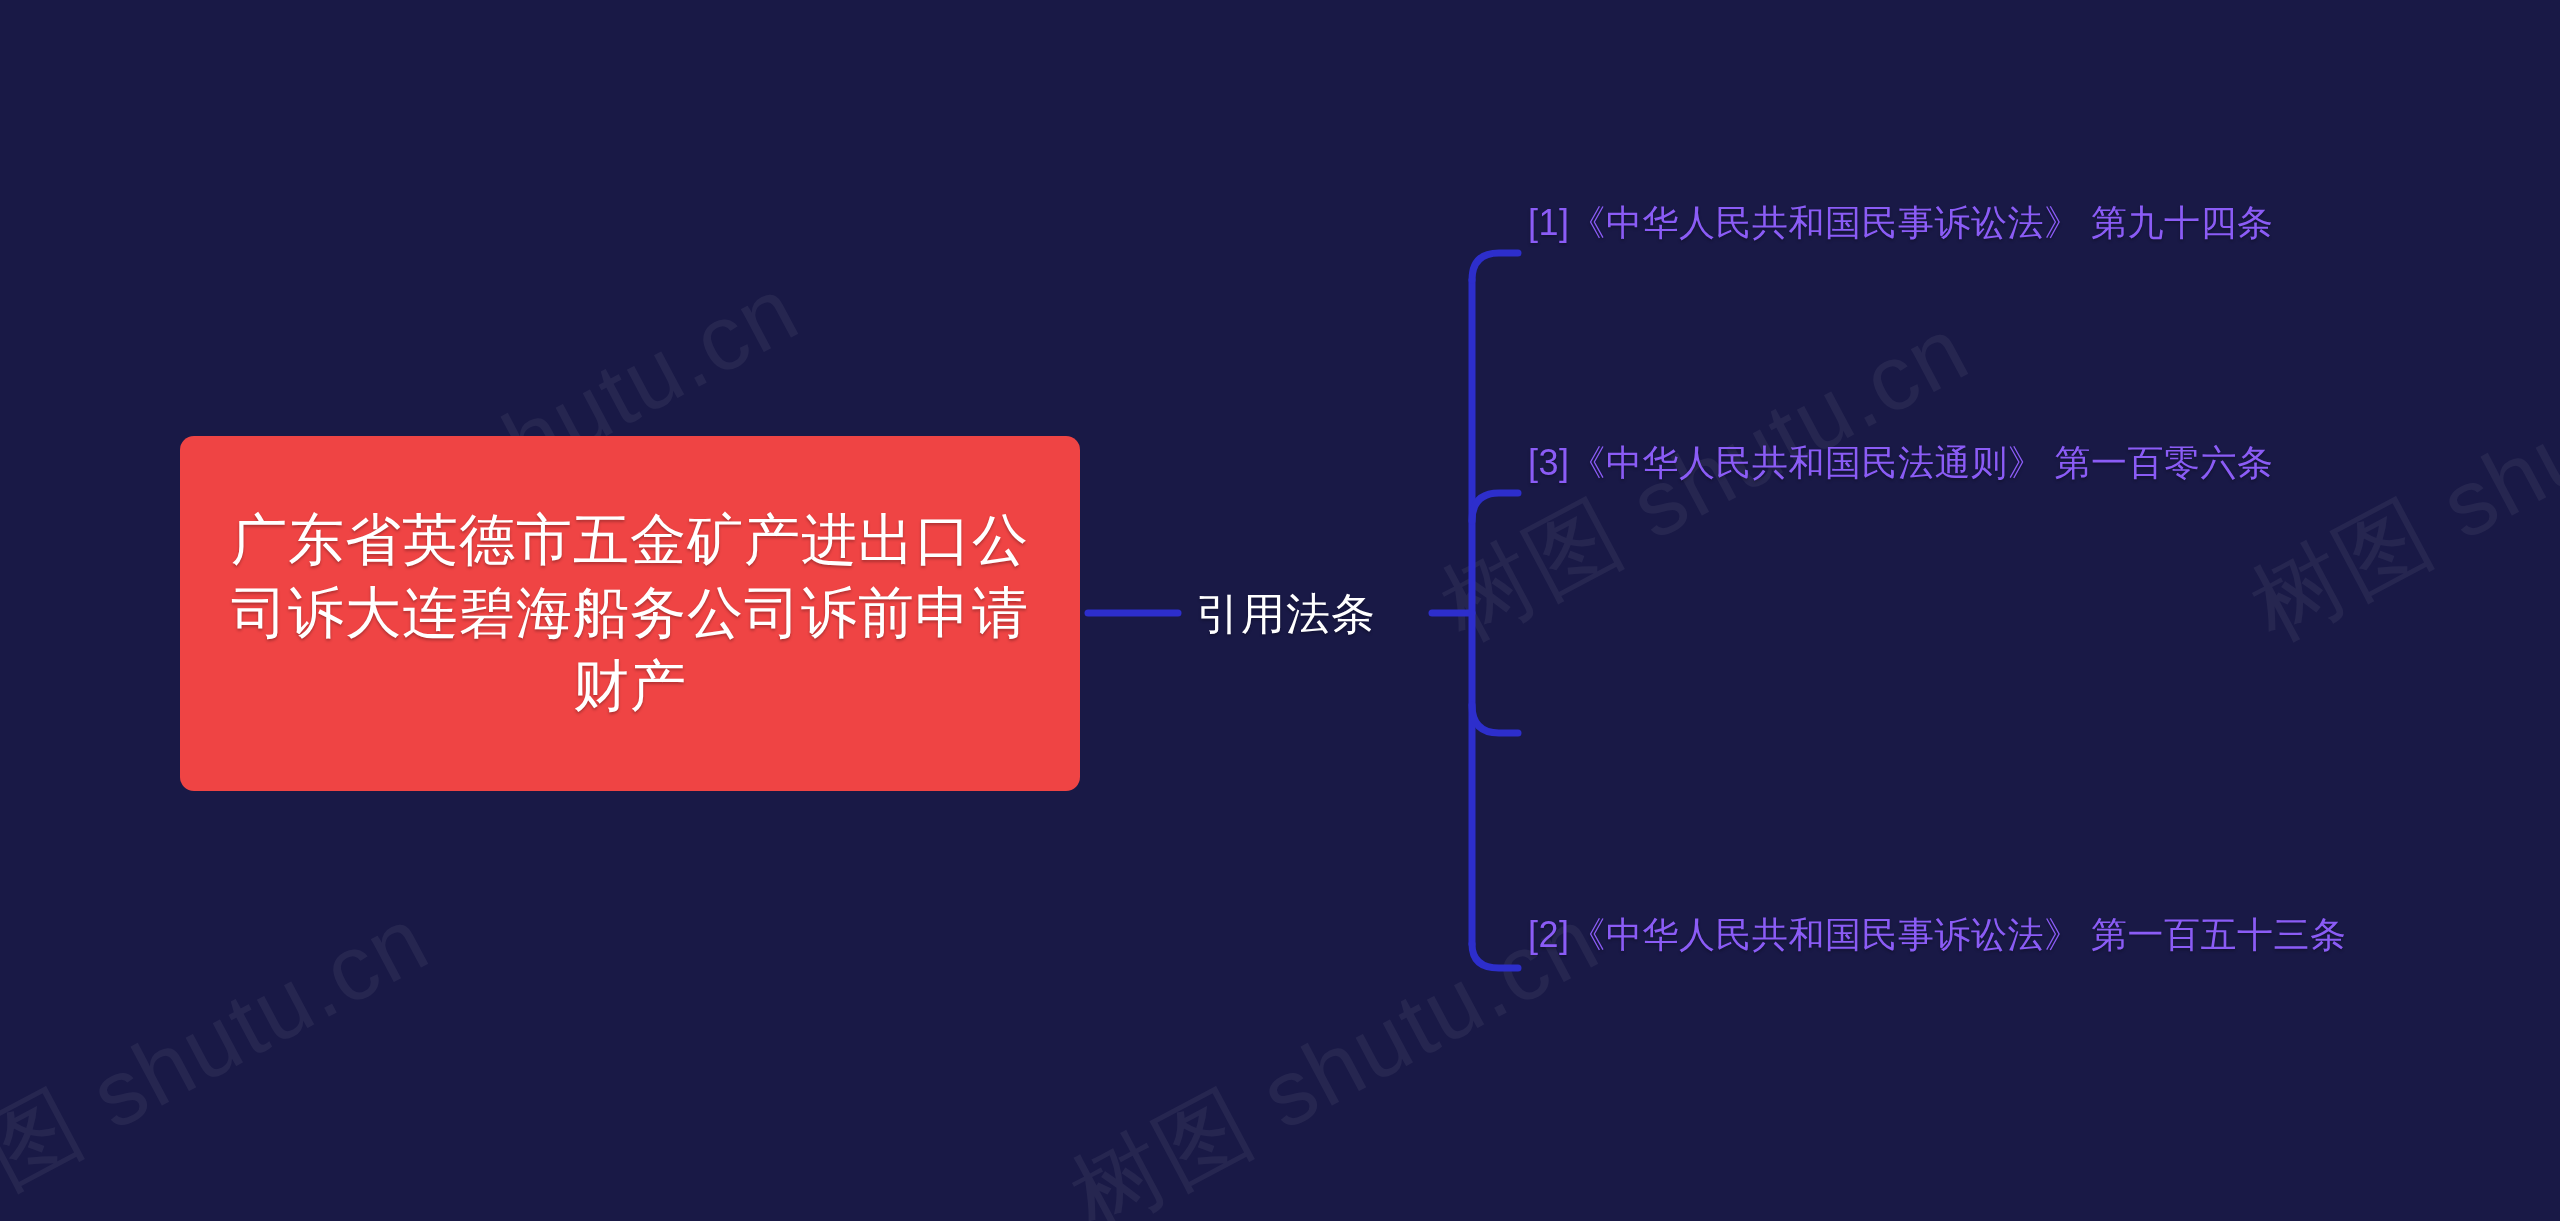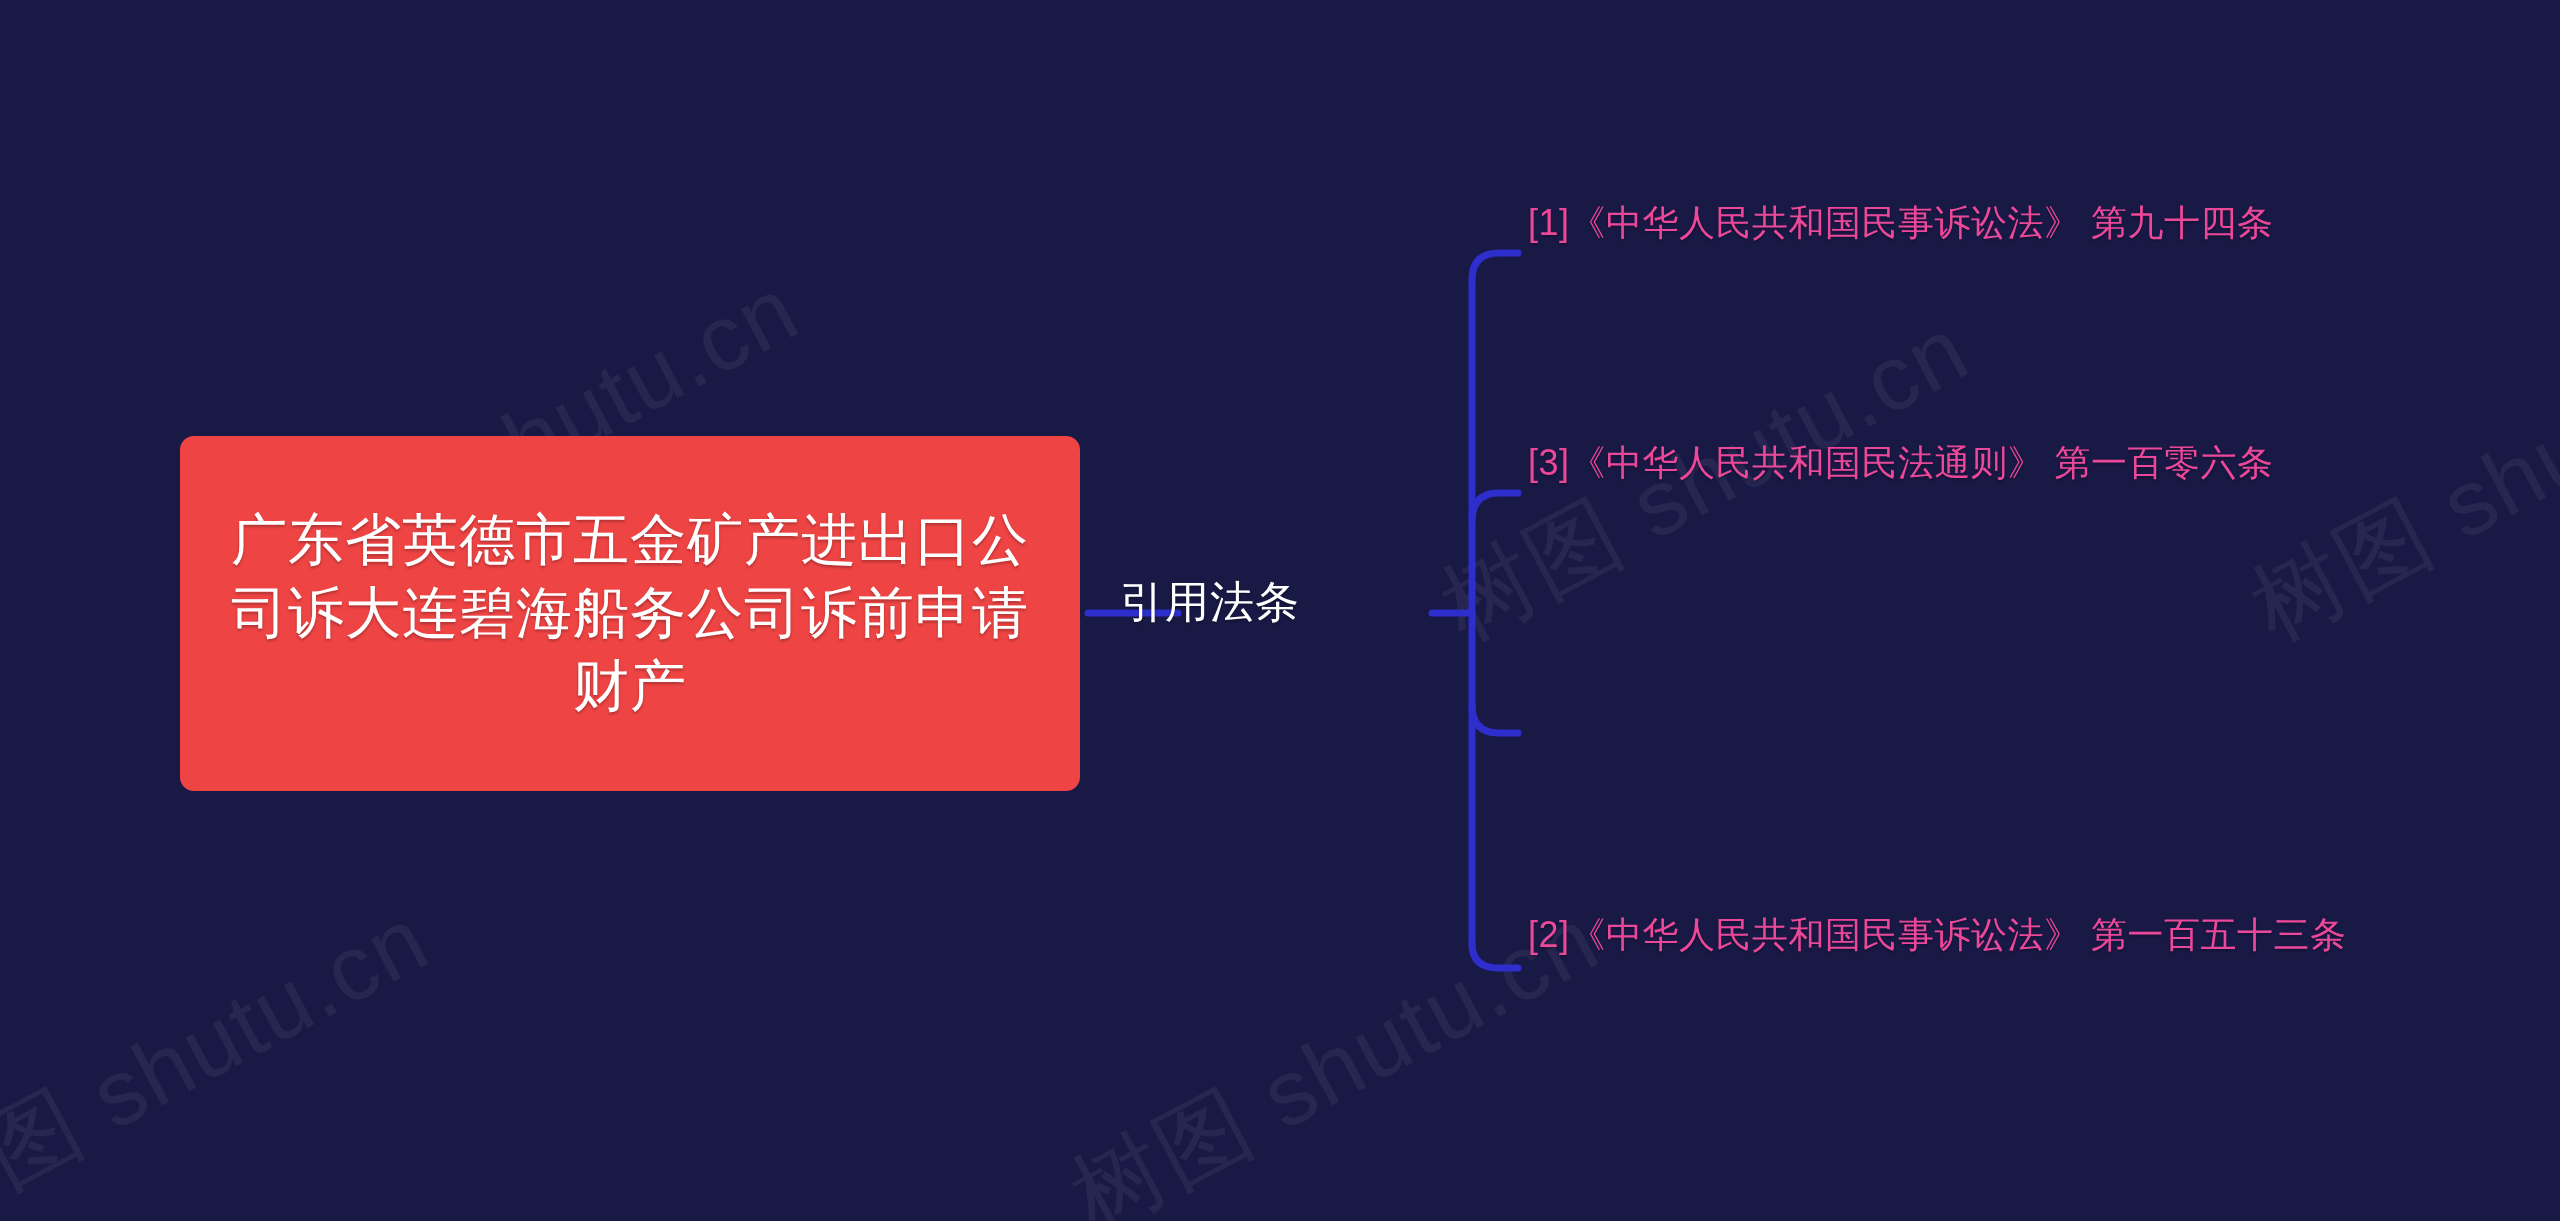--- a/index.html
+++ b/index.html
@@ -73,44 +73,44 @@
     text-align: center;
     font-weight: 400;
     letter-spacing: 1px;
     white-space: pre-line;
     text-shadow: 0 2px 3px rgba(0,0,0,0.28);
   }
 
   
   #branch-label {
     position: absolute;
-    left: 1120px;
+    left: 1196px;
     top: 578px;
     height: 70px;
     display: flex;
-    font-family: Liberation Mono, monospace;
+    align-items: center;
   }
   #branch-label .branch-text {
     color: #ffffff;
     font-size: 44px;
     line-height: 1.25;
     font-weight: 400;
     letter-spacing: 1px;
     white-space: nowrap;
     text-shadow: 0 2px 3px rgba(0,0,0,0.28);
   }
 
   
   .leaf {
     position: absolute;
     left: 1528px;
     width: 880px;
   }
   .leaf .leaf-text {
-    color: #ec4899;
+    color: #8b5cf6;
     font-size: 36px;
     line-height: 1.48;
     font-weight: 400;
     letter-spacing: 0.5px;
     text-shadow: 0 2px 3px rgba(0,0,0,0.28);
   }
   .leaf-1 { top: 196px; }
   .leaf-2 { top: 436px; }
   .leaf-3 { top: 676px; }
   .leaf-4 { top: 908px; }

